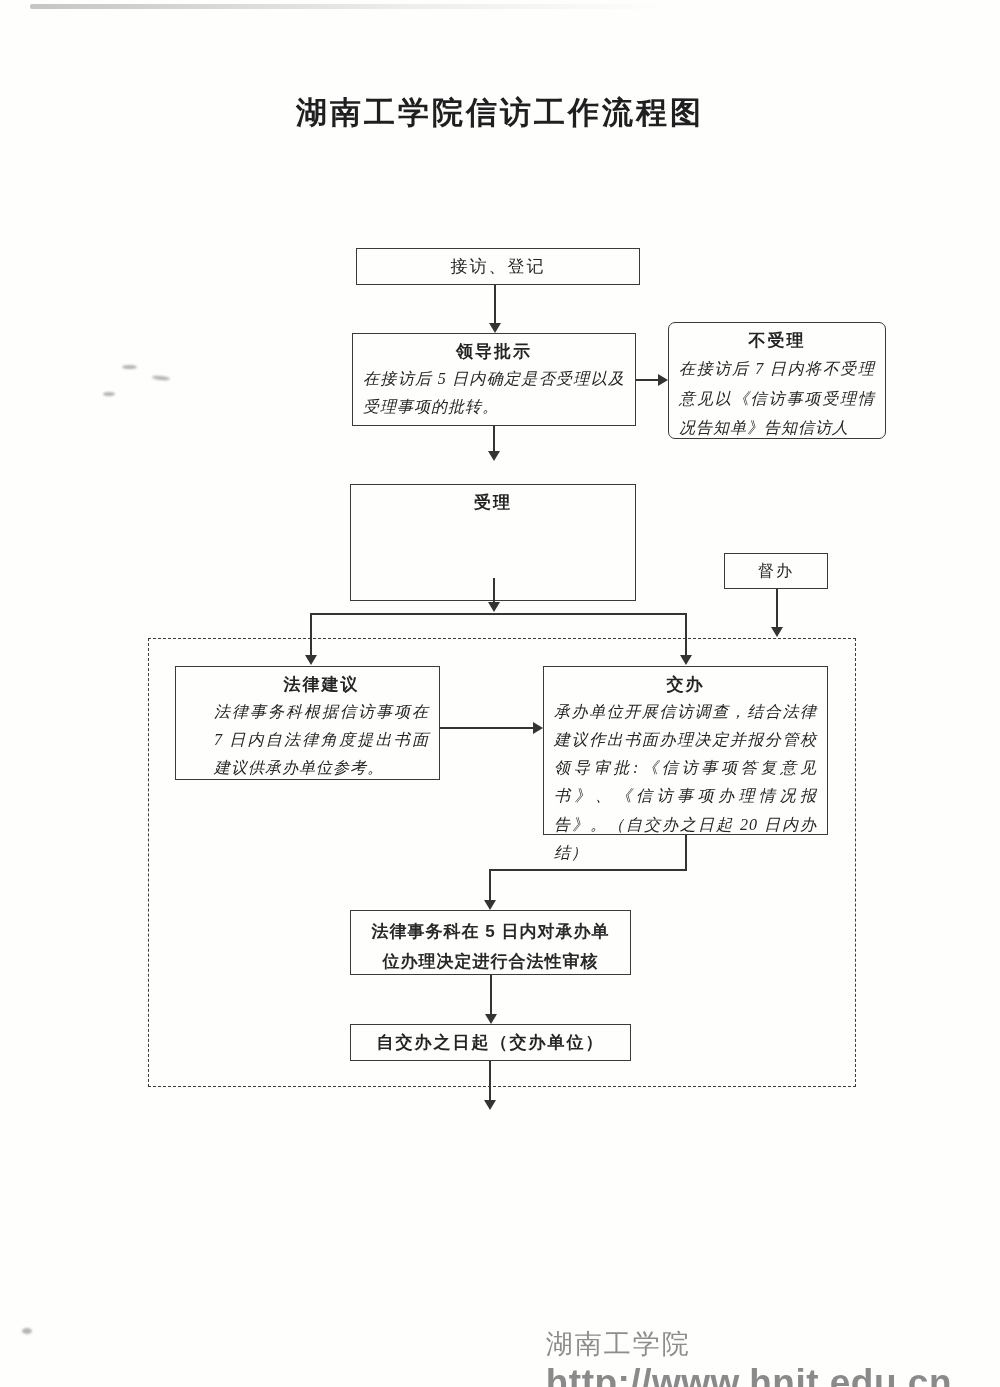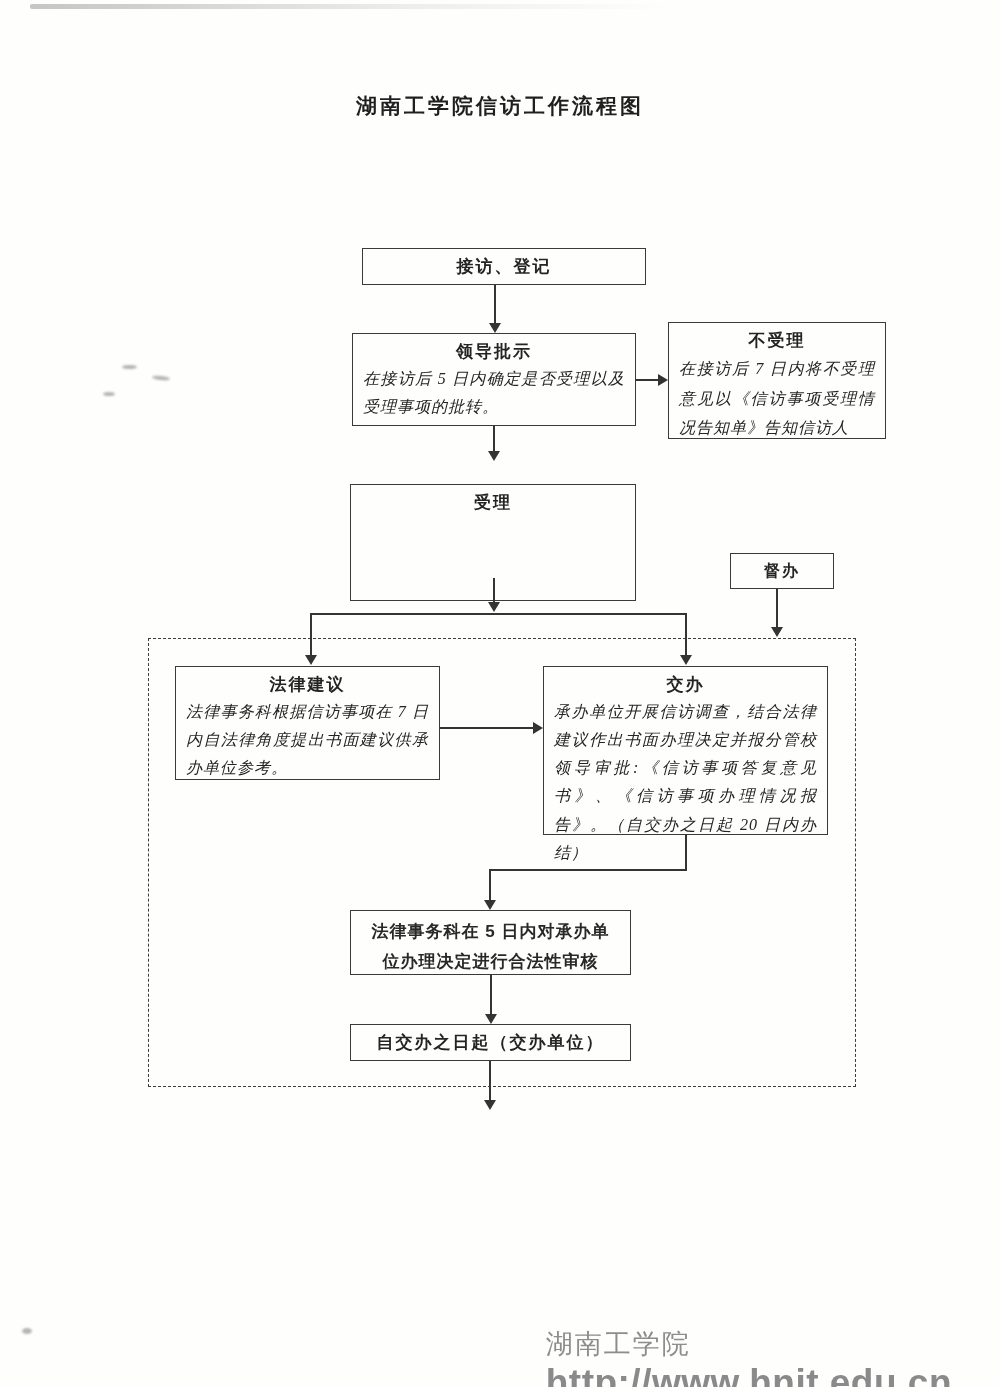--- a/index.html
+++ b/index.html
@@ -18,41 +18,41 @@
     border-radius: 2px; filter: blur(0.6px);
   }
   .smudge {
     position: absolute; background: rgba(60,60,60,.38);
     border-radius: 50%; filter: blur(1.1px);
   }
   .doc-title {
     position: absolute; left: 0; top: 92px; width: 1000px;
     text-align: center;
     font-family: "Liberation Serif", serif;
-    font-weight: 700; font-size: 21px; letter-spacing: 3px; color: #1f1f1f;
+    font-weight: 700; font-size: 31px; letter-spacing: 3px; color: #1f1f1f;
   }
   .box {
     position: absolute; box-sizing: border-box;
     border: 1.6px solid #3a3a3a; background: #fefefd;
   }
   .box-title {
     text-align: center; font-size: 17px; font-weight: 600;
     letter-spacing: 2px; color: #242424; margin-top: 6px;
     font-family: "Liberation Sans", sans-serif;
   }
   .box-body {
     font-family: "Liberation Serif", serif; font-style: italic;
     font-size: 16px; line-height: 1.76; letter-spacing: 1px;
     color: #242424; padding: 2px 10px 0 10px; text-align: justify;
   }
   .center-label {
     display: flex; align-items: center; justify-content: center;
     text-align: center; font-size: 17px; letter-spacing: 2px; color: #242424;
   }
-  .w500 { font-weight: 700; margin-left: 6px; }
+  .w500 { font-weight: 400; }
   .w600 { font-weight: 600; }
   .two-line { line-height: 1.75; padding: 6px 14px 0 14px; display: block; text-align: center; }
   .dashed-region {
     position: absolute; box-sizing: border-box;
     border: 1.6px dashed #3c3c3c; background: transparent;
   }
   .line-v { position: absolute; width: 2px; background: #343434; }
   .line-h { position: absolute; height: 2px; background: #343434; }
   .arrow-down {
     position: absolute; width: 0; height: 0;
@@ -92,36 +92,36 @@
 
   <div class="box center-label w500" style="left:356px; top:248px; width:284px; height:37px;">
     <span>接访、登记</span>
   </div>
 
   <div class="box" style="left:352px; top:333px; width:284px; height:93px;">
     <div class="box-title">领导批示</div>
     <div class="box-body">在接访后 5 日内确定是否受理以及受理事项的批转。</div>
   </div>
 
-  <div class="box" style="left:668px; top:322px; width:218px; height:117px;">
+  <div class="box" style="left:668px; top:322px; width:218px; height:117px;border-radius:7px;">
     <div class="box-title">不受理</div>
     <div class="box-body" style="line-height:1.85;">在接访后 7 日内将不受理意见以《信访事项受理情况告知单》告知信访人</div>
   </div>
 
   <div class="box" style="left:350px; top:484px; width:286px; height:117px;">
     <div class="box-title">受理</div>
   </div>
 
   <div class="box center-label w500" style="left:724px; top:553px; width:104px; height:36px; font-size:16px;">
     <span>督办</span>
   </div>
 
   <div class="dashed-region" style="left:148px; top:638px; width:708px; height:449px;"></div>
 
-  <div class="box" style="left:175px; top:666px; width:265px; height:114px;">
+  <div class="box" style="left:175px; top:666px; width:265px; height:114px;padding-left:28px;">
     <div class="box-title">法律建议</div>
     <div class="box-body">法律事务科根据信访事项在 7 日内自法律角度提出书面建议供承办单位参考。</div>
   </div>
 
   <div class="box" style="left:543px; top:666px; width:285px; height:169px;">
     <div class="box-title">交办</div>
     <div class="box-body">承办单位开展信访调查，结合法律建议作出书面办理决定并报分管校领导审批:《信访事项答复意见书》、《信访事项办理情况报告》。（自交办之日起 20 日内办结）</div>
   </div>
 
   <div class="box" style="left:350px; top:910px; width:281px; height:65px;">

